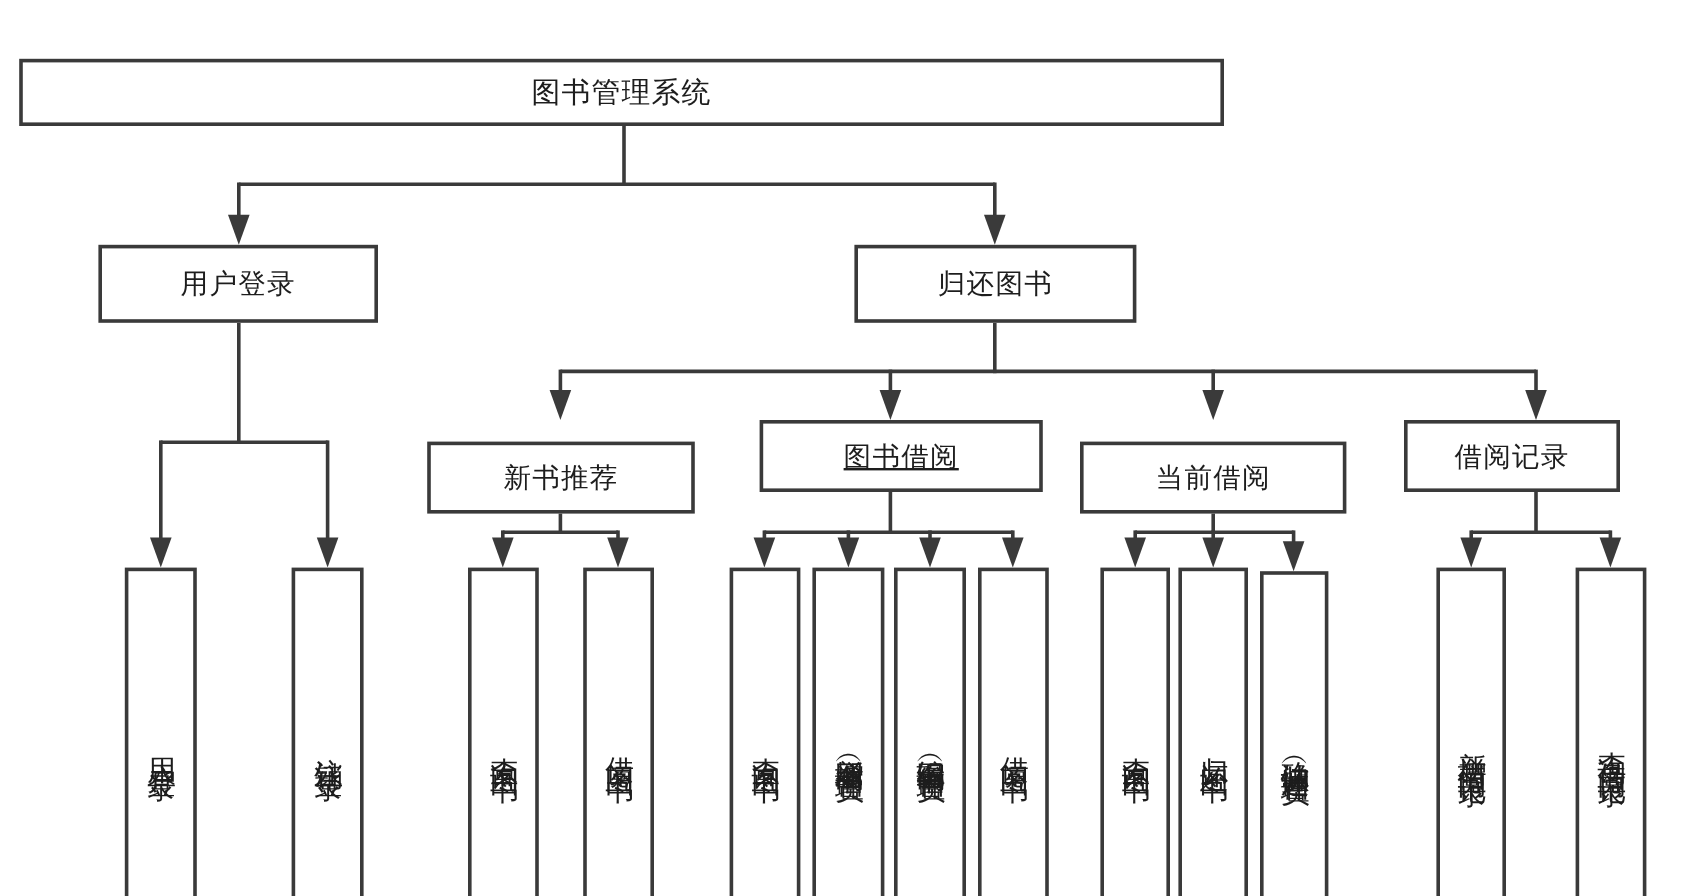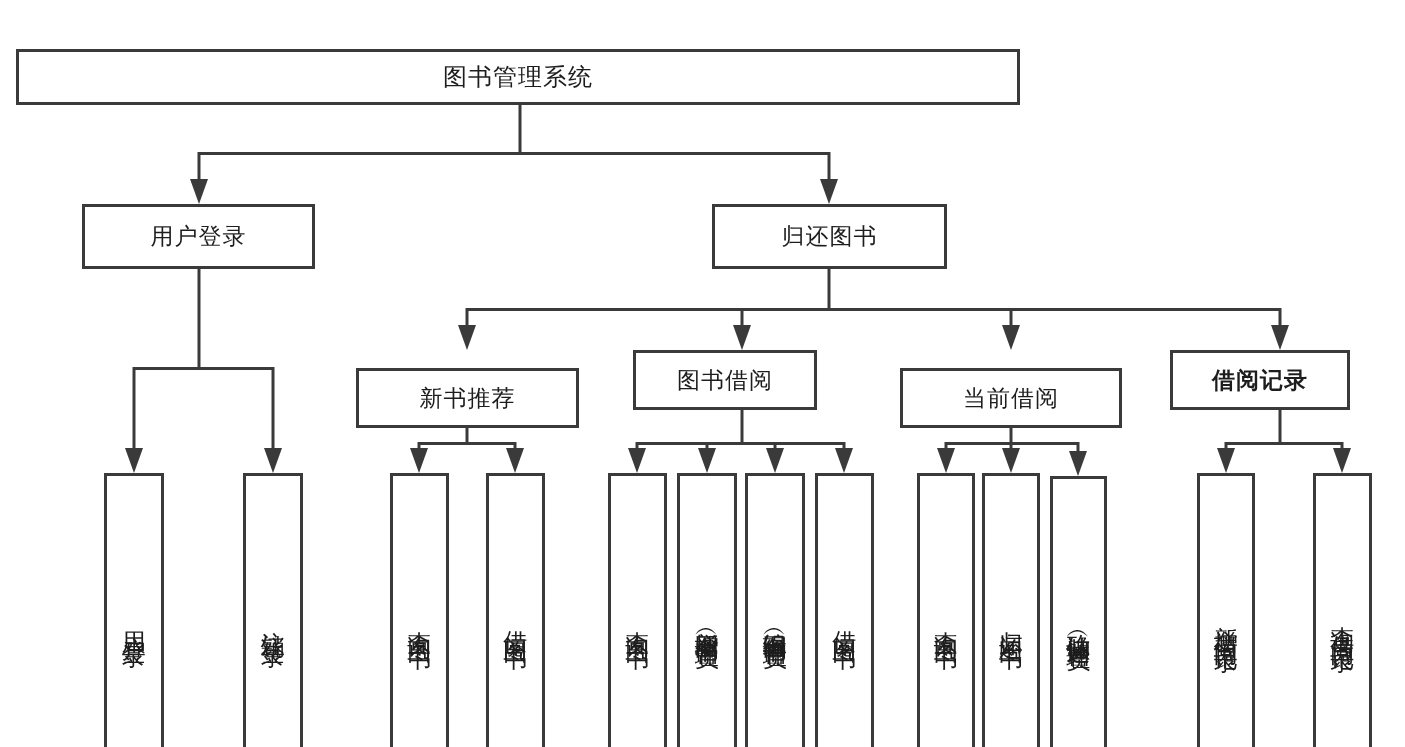--- a/index.html
+++ b/index.html
@@ -118,27 +118,27 @@
   <div class="box h-box" style="left:82px;top:168px;width:233px;height:65px;">
     <span>用户登录</span>
   </div>
   <div class="box h-box" style="left:712px;top:168px;width:235px;height:65px;">
     <span>归还图书</span>
   </div>
 
   <div class="box h-box" style="left:356px;top:332px;width:223px;height:60px;">
     <span>新书推荐</span>
   </div>
-  <div class="box h-box" style="left:633px;top:314px;width:184px;height:60px;">
+  <div class="box h-box" style="left:633px;top:314px;width:236px;height:60px;text-decoration:underline;">
     <span>图书借阅</span>
   </div>
   <div class="box h-box" style="left:900px;top:332px;width:222px;height:60px;">
     <span>当前借阅</span>
   </div>
-  <div class="box h-box" style="left:1170px;top:314px;width:180px;height:60px;font-weight:bold;">
+  <div class="box h-box" style="left:1170px;top:314px;width:180px;height:60px;">
     <span>借阅记录</span>
   </div>
 
   <div class="box v-box" style="left:104px;top:437px;width:60px;height:298px;">
     <span>用户登录</span>
   </div>
   <div class="box v-box" style="left:243px;top:437px;width:60px;height:298px;">
     <span>注销登录</span>
   </div>
 

